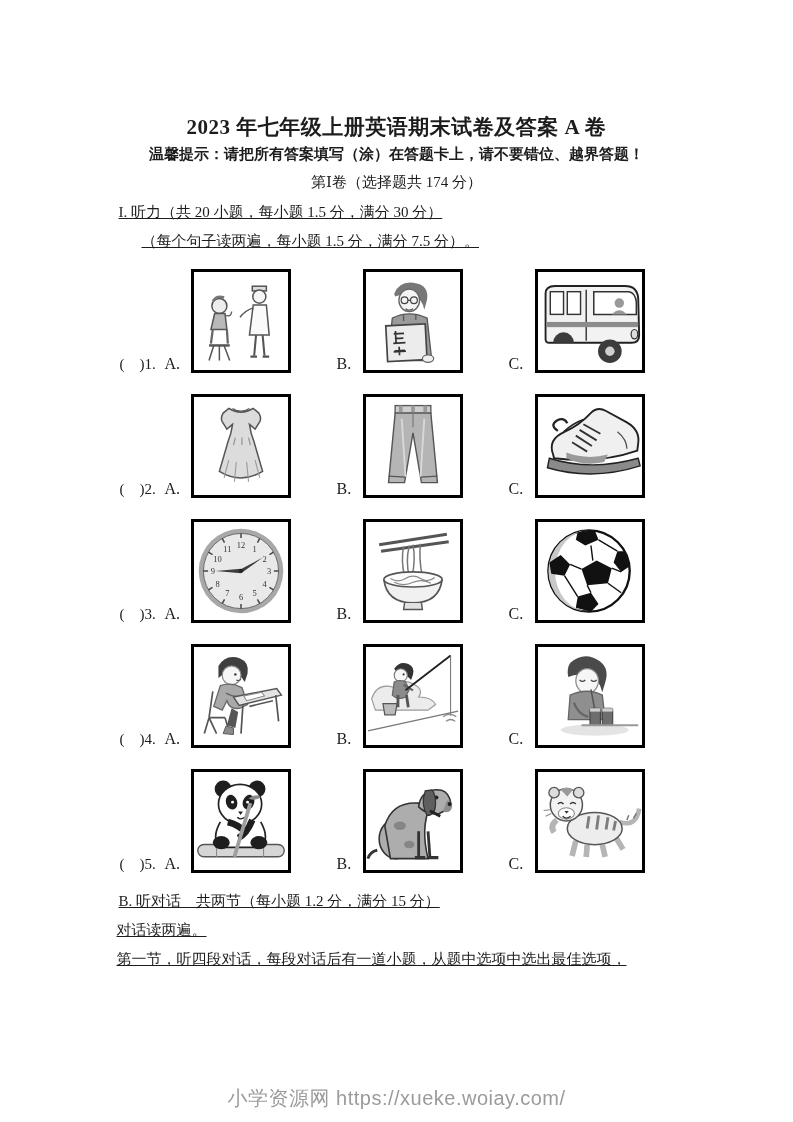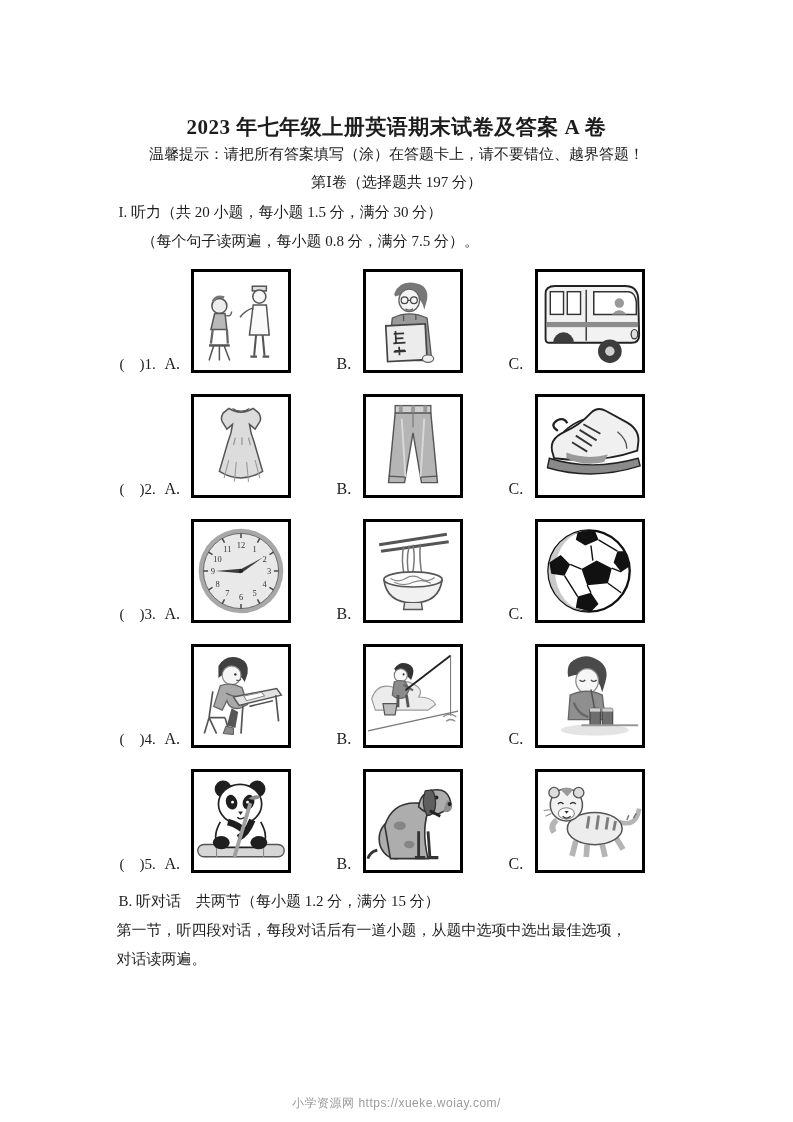--- a/index.html
+++ b/index.html
@@ -13,56 +13,56 @@
     color:#1c1c1c;
   }
   .title{
     margin:0;padding-top:97px;
     text-align:center;
     font-size:21px;font-weight:bold;
     letter-spacing:.5px;
   }
   .hline{margin:0;text-align:center;font-size:15px;line-height:27.5px;}
   .hline.first{margin-top:9px;}
-  .notice{font-weight:normal;}
-  .bodyline{margin:0 14px 0 117px;font-size:15px;line-height:29px;}
+  .notice{font-weight:bold;}
+  .bodyline{margin:0 14px 0 117px;font-size:15px;line-height:29px;text-decoration:underline;}
   .bodyline.sect{margin-top:2px;}
   .indent{margin-left:140px;}
   .qrow{display:flex;align-items:flex-end;margin:21px 0 0 118px;}
   .qrow.firstrow{margin-top:13px;}
   .qnum{width:45px;font-size:15px;line-height:18px;white-space:nowrap;}
   .qletter{width:26px;font-size:16px;line-height:18px;}
   .qletter.mid{margin-left:46px;}
   .imgbox{
     box-sizing:border-box;
     width:100px;height:104px;
     border:3px solid #000;
     background:#fff;
     flex:0 0 auto;
   }
   .imgbox.wide{width:110px;}
   .imgbox svg{display:block;width:100%;height:100%;}
   .footer{
     position:absolute;left:0;right:0;bottom:26px;
     text-align:center;
     font-family:"Liberation Sans","DejaVu Sans",sans-serif;
-    font-size:12px;color:#9b9b9b;letter-spacing:.5px;
+    font-size:20px;color:#9b9b9b;letter-spacing:.5px;
   }
 </style>
 </head>
 <body>
 
 <div class="page">
 
   <h1 class="title">2023 年七年级上册英语期末试卷及答案 A 卷</h1>
   <p class="hline notice">温馨提示：请把所有答案填写（涂）在答题卡上，请不要错位、越界答题！</p>
-  <p class="hline">第Ⅰ卷（选择题共 197 分）</p>
+  <p class="hline">第Ⅰ卷（选择题共 174 分）</p>
 
   <p class="bodyline sect">I. 听力（共 20 小题，每小题 1.5 分，满分 30 分）</p>
-  <p class="bodyline indent">（每个句子读两遍，每小题 0.8 分，满分 7.5 分）。</p>
+  <p class="bodyline indent">（每个句子读两遍，每小题 1.5 分，满分 7.5 分）。</p>
 
   <div class="qrow firstrow">
     <span class="qnum">(　)1.</span>
     <span class="qletter">A.</span>
     <span class="imgbox">
       <svg viewBox="0 0 100 98">
         <g stroke="#555" fill="none" stroke-width="1.6">
           <circle cx="27" cy="33" r="8" fill="#ededed"></circle>
           <path d="M20,28 q4,-7 12,-4" stroke="#777" stroke-width="2.6"></path>
           <path d="M22,41 l-4,17 h17 l-2,-17 z" fill="#b9b9b9"></path>
@@ -338,17 +338,17 @@
         <path d="M21,31 q3,-3 6,0 M34,31 q3,-3 6,0" stroke="#333" fill="none" stroke-width="1.6"></path>
         <ellipse cx="30" cy="41" rx="8.5" ry="6" fill="#ffffff" stroke="#888" stroke-width="1.1"></ellipse>
         <path d="M28,38.5 h4.5 l-2.2,2.8 z" fill="#333"></path>
         <path d="M26,44 q4,4 8.5,0" stroke="#333" fill="none" stroke-width="1.3"></path>
         <path d="M13,37 l-7,1 M14,41 l-6,3" stroke="#888" stroke-width="1.1" fill="none"></path>
       </svg>
     </span>
   </div>
 
   <p class="bodyline" style="margin-top:14px">B. 听对话　共两节（每小题 1.2 分，满分 15 分）</p>
+  <p class="bodyline" style="margin-left:115px">对话读两遍。</p>
   <p class="bodyline" style="margin-left:115px">第一节，听四段对话，每段对话后有一道小题，从题中选项中选出最佳选项，</p>
-  <p class="bodyline" style="margin-left:115px">对话读两遍。</p>
 
   <div class="footer">小学资源网 https://xueke.woiay.com/</div>
 </div>
 
 </body></html>

